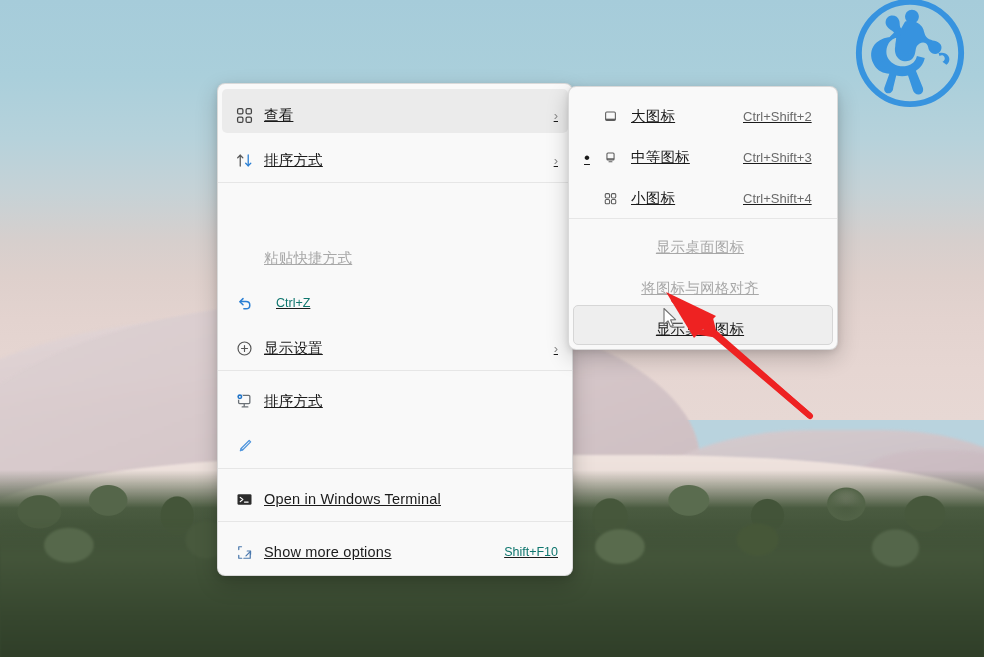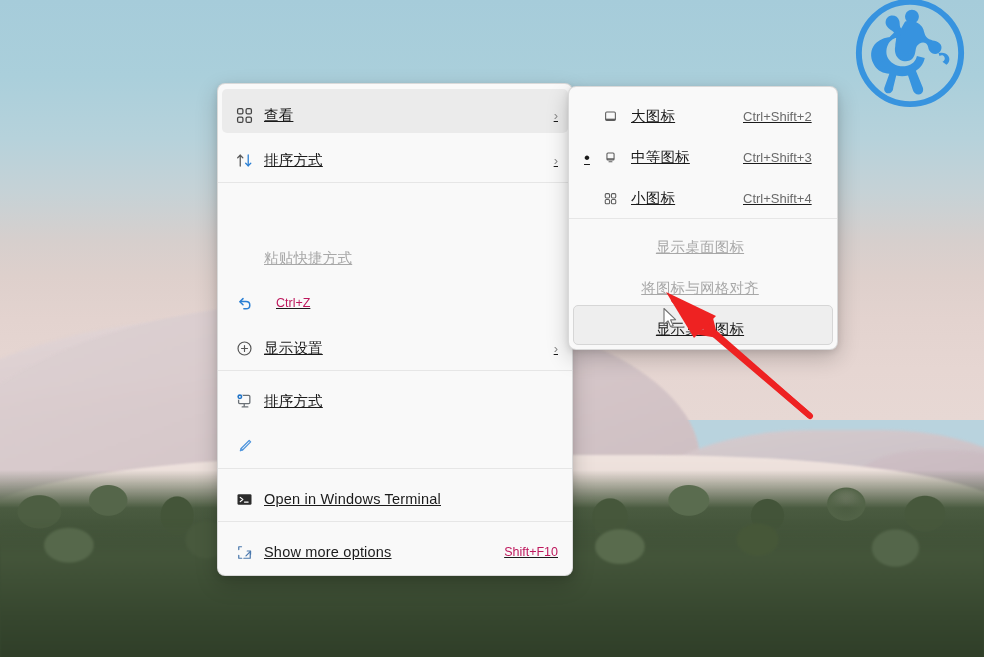--- a/index.html
+++ b/index.html
@@ -116,21 +116,21 @@
   .mi{
     position:relative;display:flex;align-items:center;
     height:44px;margin:1px 4px;border-radius:5px;
     padding:8px 10px 0 8px;box-sizing:border-box;cursor:default;text-decoration:underline;
   }
   .mi .ic{
     width:28px;min-width:28px;height:20px;display:flex;
     align-items:center;justify-content:center;margin-right:6px;
   }
   .mi .lbl{flex:1;white-space:nowrap;letter-spacing:.2px;}
-  .mi .acc{color:#be185d;font-size:12.5px;margin-left:12px;white-space:nowrap;}
+  .mi .acc{color:#0f766e;font-size:12.5px;margin-left:12px;white-space:nowrap;}
   .mi .chev{color:#8a8a8a;font-size:13px;margin-left:10px;}
   .mi.hl{background:#ebebeb;}
   .mi.sel{background:#eeeeee;border:1px solid #d6d6d6;margin:0 4px;}
   .mi.dis{color:#a8a8a8;}
 
   .sep{height:1px;background:#e6e6e6;margin:4px 0;}
 
   
   #sub-menu .mi{height:40px;padding-left:4px;}
   #sub-menu .bullet{

